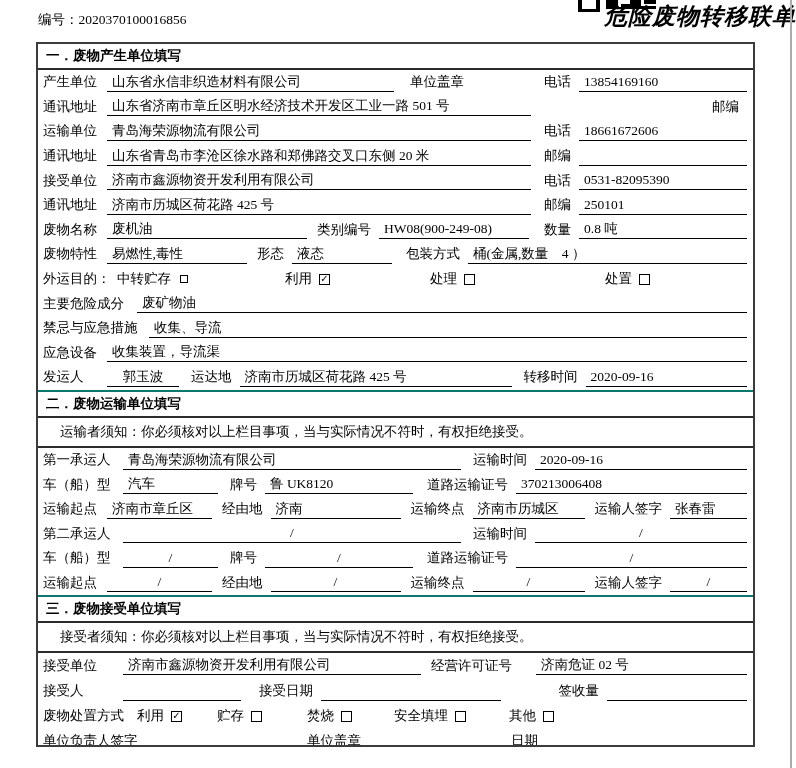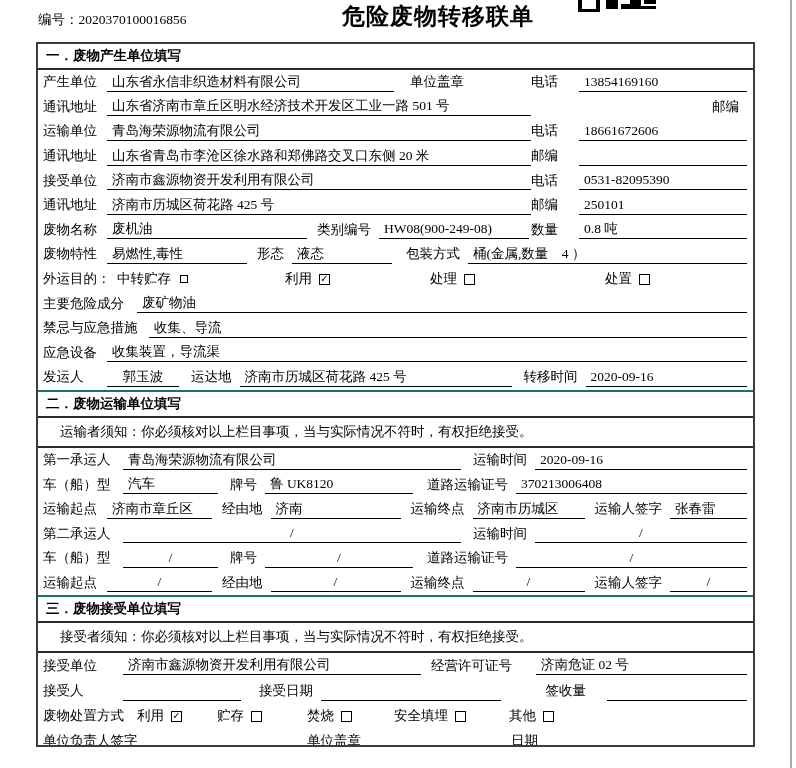--- a/index.html
+++ b/index.html
@@ -3,23 +3,23 @@
 <meta charset="utf-8">
 <style>
   html,body{margin:0;padding:0;}
   body{
     width:796px;height:768px;position:relative;background:#ffffff;
     font-family:"Liberation Serif","DejaVu Serif",serif;
     font-size:13.5px;color:#000;overflow:hidden;
   }
   .hdr-num{position:absolute;left:38px;top:11px;white-space:nowrap;}
   .title{
-    position:absolute;left:0;right:0;top:1px;text-align:center;padding-left:80px;
+    position:absolute;left:0;right:0;top:1px;text-align:right;padding-left:80px;
     font-family:"Liberation Sans","DejaVu Sans",sans-serif;
-    font-size:23px;font-weight:bold;letter-spacing:1px;
+    font-size:23px;font-weight:bold;letter-spacing:1px;font-style:italic;
   }
   
   .qr{position:absolute;left:578px;top:0;width:80px;height:9px;}
   .qr div{position:absolute;background:#000;}
   .qr .q1{left:0;top:0;width:14px;height:9px;background:transparent;
           border-left:4px solid #000;border-right:4px solid #000;border-bottom:3px solid #000;}
   .qr .q2{left:28px;top:0;width:12px;height:9px;}
   .qr .q3{left:43px;top:4px;width:9px;height:5px;}
   .qr .q4{left:52px;top:0;width:11px;height:9px;}
   .qr .q5{left:66px;top:0;width:12px;height:4px;}
@@ -39,21 +39,21 @@
   .sec2,.sec3{border-top:2px solid #0f766e;}
   .note{height:28px;display:flex;align-items:center;padding-left:22px;
         border-bottom:2px solid #2b2b2b;white-space:nowrap;}
   .row{display:flex;align-items:center;padding:0 6px 0 5px;height:24.6px;white-space:nowrap;}
   .sec3 .row{height:25.2px;}
   .lb{white-space:nowrap;flex:none;}
   .v{border-bottom:1px solid #000;height:19px;line-height:18px;
      padding:0 2px 0 5px;white-space:nowrap;box-sizing:border-box;flex:none;overflow:hidden;}
   .v.c{text-align:center;padding:0 2px;}
   .fill{flex:1 1 auto;min-width:20px;}
-  .gr{margin-left:auto;display:flex;align-items:center;flex:none;gap:13px;}
+  .gr{margin-left:auto;display:flex;align-items:center;flex:none;}
   .gr .lb{margin-right:8px;}
   .opt{display:flex;align-items:center;flex:none;}
   .cb{display:inline-flex;width:11px;height:11px;border:1px solid #000;margin-left:7px;
       align-items:center;justify-content:center;font-size:10px;line-height:10px;flex:none;
       font-family:"DejaVu Sans",sans-serif;box-sizing:border-box;}
   .cb.sm{width:8px;height:8px;margin-left:9px;}
   .print-line{position:absolute;left:38px;top:780px;white-space:nowrap;}
 </style>
 </head>
 <body>

